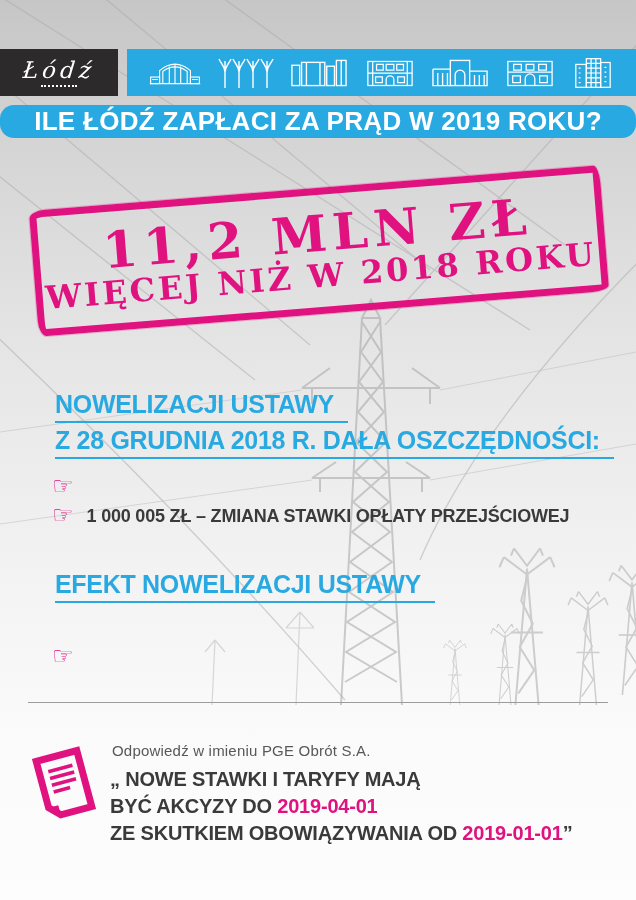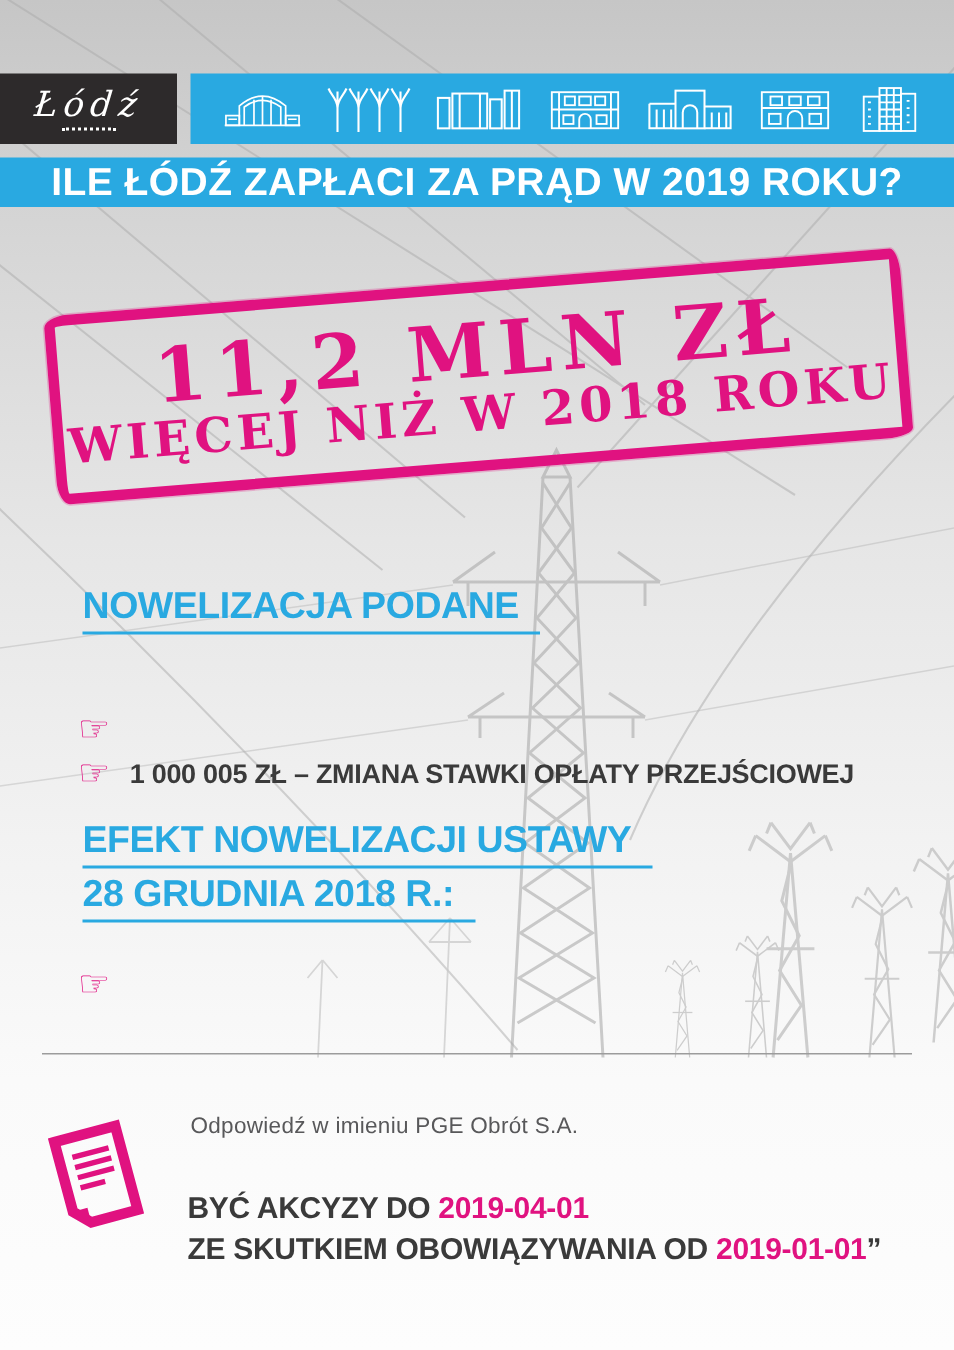--- a/index.html
+++ b/index.html
@@ -11,21 +11,21 @@
   svg.bg{position:absolute;left:0;top:0;z-index:0;}
   .layer{position:absolute;z-index:2;}
 
   
   .brandrow{top:49px;left:0;right:0;height:47px;display:flex;}
   .logo-box{width:118px;height:47px;background:#2d2a2b;display:flex;flex-direction:column;align-items:center;justify-content:center;}
   .logo-text{color:#fff;font-family:"DejaVu Serif",serif;font-style:italic;font-size:23px;letter-spacing:4px;line-height:1;transform:skewX(-6deg);}
   .logo-dots{width:36px;border-bottom:2px dotted #fff;margin-top:3px;}
   .icons-bar{flex:1;margin-left:9px;background:#29a9e1;display:flex;align-items:center;justify-content:space-evenly;padding:0 6px;}
   .icons-bar svg{display:block;}
-  .title-bar{top:105px;left:0;width:636px;height:33px;background:#29a9e1;display:flex;align-items:center;justify-content:center;}
+  .title-bar{top:105px;left:0;width:636px;height:33px;background:#29a9e1;display:flex;align-items:center;justify-content:center;border-radius:14px;}
   .title-bar h1{margin:0;color:#fff;font-size:26px;font-weight:bold;letter-spacing:.3px;white-space:nowrap;}
 
   
   .stamp{
     top:188px;left:33px;width:558px;height:112px;
     border:7px solid #e01280;
     border-radius:16px 6px 18px 8px / 8px 18px 6px 16px;
     transform:rotate(-4.6deg);
     display:flex;flex-direction:column;align-items:center;justify-content:center;
     box-shadow:0 0 0 1px rgba(224,18,128,.25);
@@ -38,21 +38,21 @@
   .heading span{display:inline-block;border-bottom:2px solid #29a9e1;padding:0 14px 4px 0;white-space:nowrap;}
   .heading .hl2{margin-top:5px;}
   .bullets{left:52px;margin:0;padding:0;list-style:none;}
   .bullets li{display:flex;align-items:center;gap:13px;height:29px;white-space:nowrap;}
   .manicule{color:#e01280;font-size:24px;line-height:1;transform:translateY(-2px);font-family:"DejaVu Sans",sans-serif;}
   .bullet-text{font-size:18px;font-weight:bold;color:#3a3a3a;letter-spacing:-.2px;}
 
   .divider{top:702px;left:28px;width:580px;height:0;border-top:1px solid #9c9c9c;}
 
   
-  .footer{top:740px;left:36px;display:flex;gap:33px;align-items:flex-start;}
+  .footer{top:740px;left:36px;display:flex;gap:18px;align-items:flex-start;}
   .doc-icon{margin-top:10px;transform:rotate(-15deg);}
   .src-label{margin:2px 0 7px 2px;font-size:15px;color:#58585a;letter-spacing:.2px;}
   .quote{margin:0;font-size:20px;font-weight:bold;color:#3a3a3a;line-height:27px;letter-spacing:-.2px;}
   .q-date{color:#e01280;}
 </style>
 </head>
 <body>
 
 <div class="poster">
 
@@ -173,53 +173,53 @@
   <div class="layer title-bar">
     <h1>ILE ŁÓDŹ ZAPŁACI ZA PRĄD W 2019 ROKU?</h1>
   </div>
 
   <div class="layer stamp">
     <div class="stamp-line1">11,2 MLN ZŁ</div>
     <div class="stamp-line2">WIĘCEJ NIŻ W 2018 ROKU</div>
   </div>
 
   <h2 class="layer heading" style="top:392px">
-    <span class="hl1">NOWELIZACJA PODANE</span><br>
+    <span class="hl1">NOWELIZACJI USTAWY</span><br>
+    <span class="hl2">Z 28 GRUDNIA 2018 R. DAŁA OSZCZĘDNOŚCI:</span>
   </h2>
   <ul class="layer bullets" style="top:473px">
     <li>
       <span class="manicule">☞</span>
     </li>
     <li>
       <span class="manicule">☞</span>
       <span class="bullet-text">1 000 005 ZŁ – ZMIANA STAWKI OPŁATY PRZEJŚCIOWEJ</span>
     </li>
   </ul>
 
-  <h2 class="layer heading" style="top:548px">
+  <h2 class="layer heading" style="top:572px">
     <span class="hl1">EFEKT NOWELIZACJI USTAWY</span><br>
-    <span class="hl2">28 GRUDNIA 2018 R.:</span>
   </h2>
   <ul class="layer bullets" style="top:643px">
     <li>
       <span class="manicule">☞</span>
     </li>
   </ul>
 
   <div class="layer divider"></div>
 
   <div class="layer footer">
     <svg class="doc-icon" width="56" height="68" viewBox="0 0 56 68">
       <path d="M7,5 L49,5 L49,63 L17,63 L7,53 Z" fill="none" stroke="#e01280" stroke-width="7" stroke-linejoin="miter"></path>
       <path d="M7,53 L17,63 L17,53 Z" fill="#e01280"></path>
       <path d="M16,18 H41 M16,25 H41 M16,32 H41 M16,39 H33" stroke="#e01280" stroke-width="3.6"></path>
     </svg>
     <div>
       <p class="src-label">Odpowiedź w imieniu PGE Obrót S.A.</p>
       <p class="quote">
-        <br>
+        <span>„ NOWE STAWKI I TARYFY MAJĄ</span><br>
         <span>BYĆ AKCYZY DO </span><span class="q-date">2019-04-01</span><br>
         <span>ZE SKUTKIEM OBOWIĄZYWANIA OD </span><span class="q-date">2019-01-01</span><span>”</span>
       </p>
     </div>
   </div>
 
 </div>
 
 </body></html>

